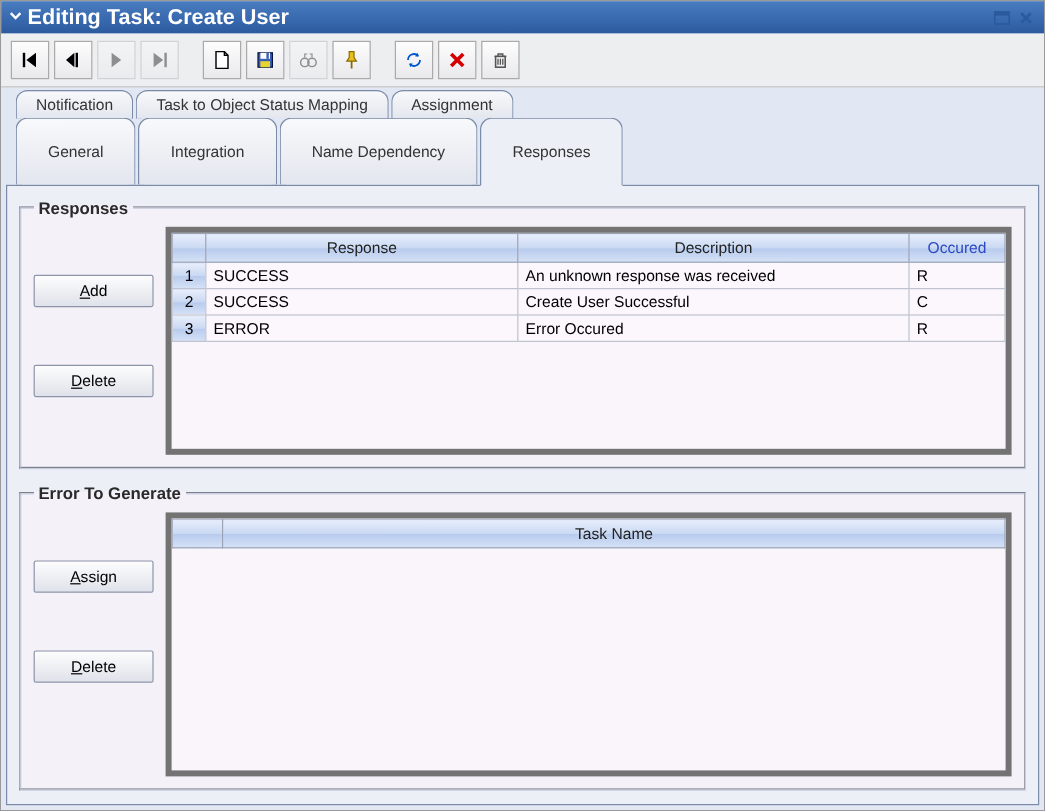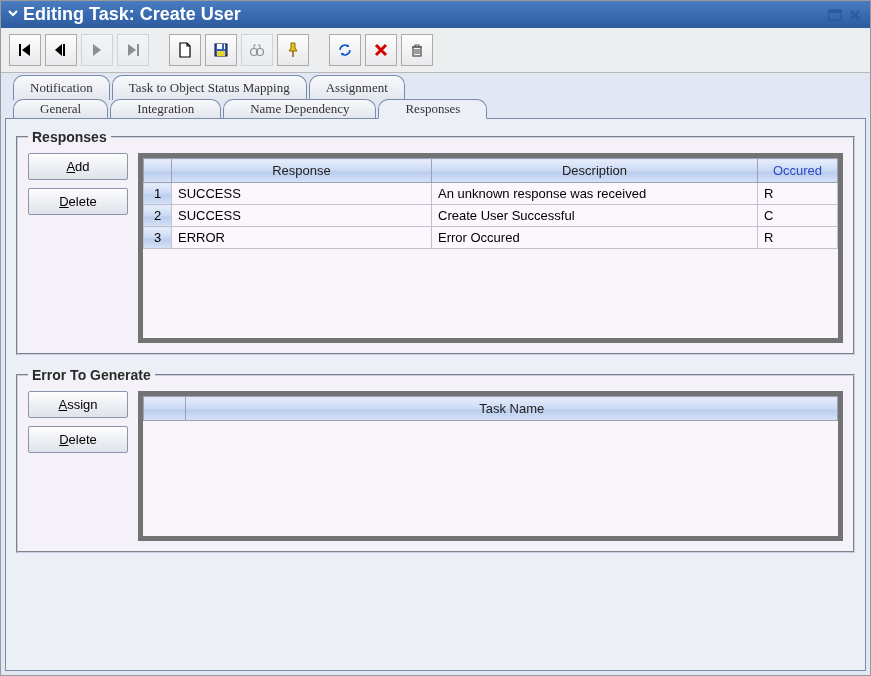--- a/index.html
+++ b/index.html
@@ -74,38 +74,37 @@
   .content {
     flex: 1;
     background: #e1e7f3;
     padding: 2px 4px 4px 4px;
     display: flex;
     flex-direction: column;
   }
   .tab-row {
     display: flex;
     margin-left: 8px;
-    font-family: Liberation Serif, serif;
   }
   .tab-row.second {
     margin-top: -1px;
   }
   .tab {
     border: 1px solid #7a8aa8;
     border-bottom: none;
     background: linear-gradient(to bottom, #f8f9fb, #e3e6ee);
     padding: 4px 16px;
     margin-right: 2px;
     border-top-left-radius: 10px;
     border-top-right-radius: 10px;
     color: #333;
     font-size: 13px;
     cursor: pointer;
   }
-  .tab.wide { padding: 1px 26px; }
+  .tab.wide { padding: 20px 26px; }
   .tab.active {
     background: #eceff6;
     position: relative;
     z-index: 2;
     border-bottom: 1px solid #eceff6;
     margin-bottom: -1px;
   }
   .tab-panel {
     border: 1px solid #7a8aa8;
     background: #eceff6;
@@ -141,30 +140,31 @@
     width: 100px;
   }
   .std-btn {
     border: 1px solid #8b94a8;
     background: linear-gradient(to bottom, #fdfdfd, #dfe2ea);
     padding: 5px 0;
     text-align: center;
     font-size: 13px;
     cursor: pointer;
     border-radius: 2px;
+    margin-top: 40px;
   }
   .std-btn .ul { text-decoration: underline; }
   .table-wrap {
     flex: 1;
     border: 5px solid #737373;
     background: #faf5fb;
     height: 190px;
     overflow: hidden;
   }
-  .table-wrap.short { height: 150px; }
+  .table-wrap.short { height: 220px; }
   table.data {
     border-collapse: collapse;
     width: 100%;
     font-size: 13px;
     table-layout: fixed;
   }
   table.data th {
     background: linear-gradient(to bottom, #e7eefc, #c9d8f2 50%, #b8cbee 51%, #d6e2f6);
     border: 1px solid #9aa2b6;
     padding: 4px 6px;

